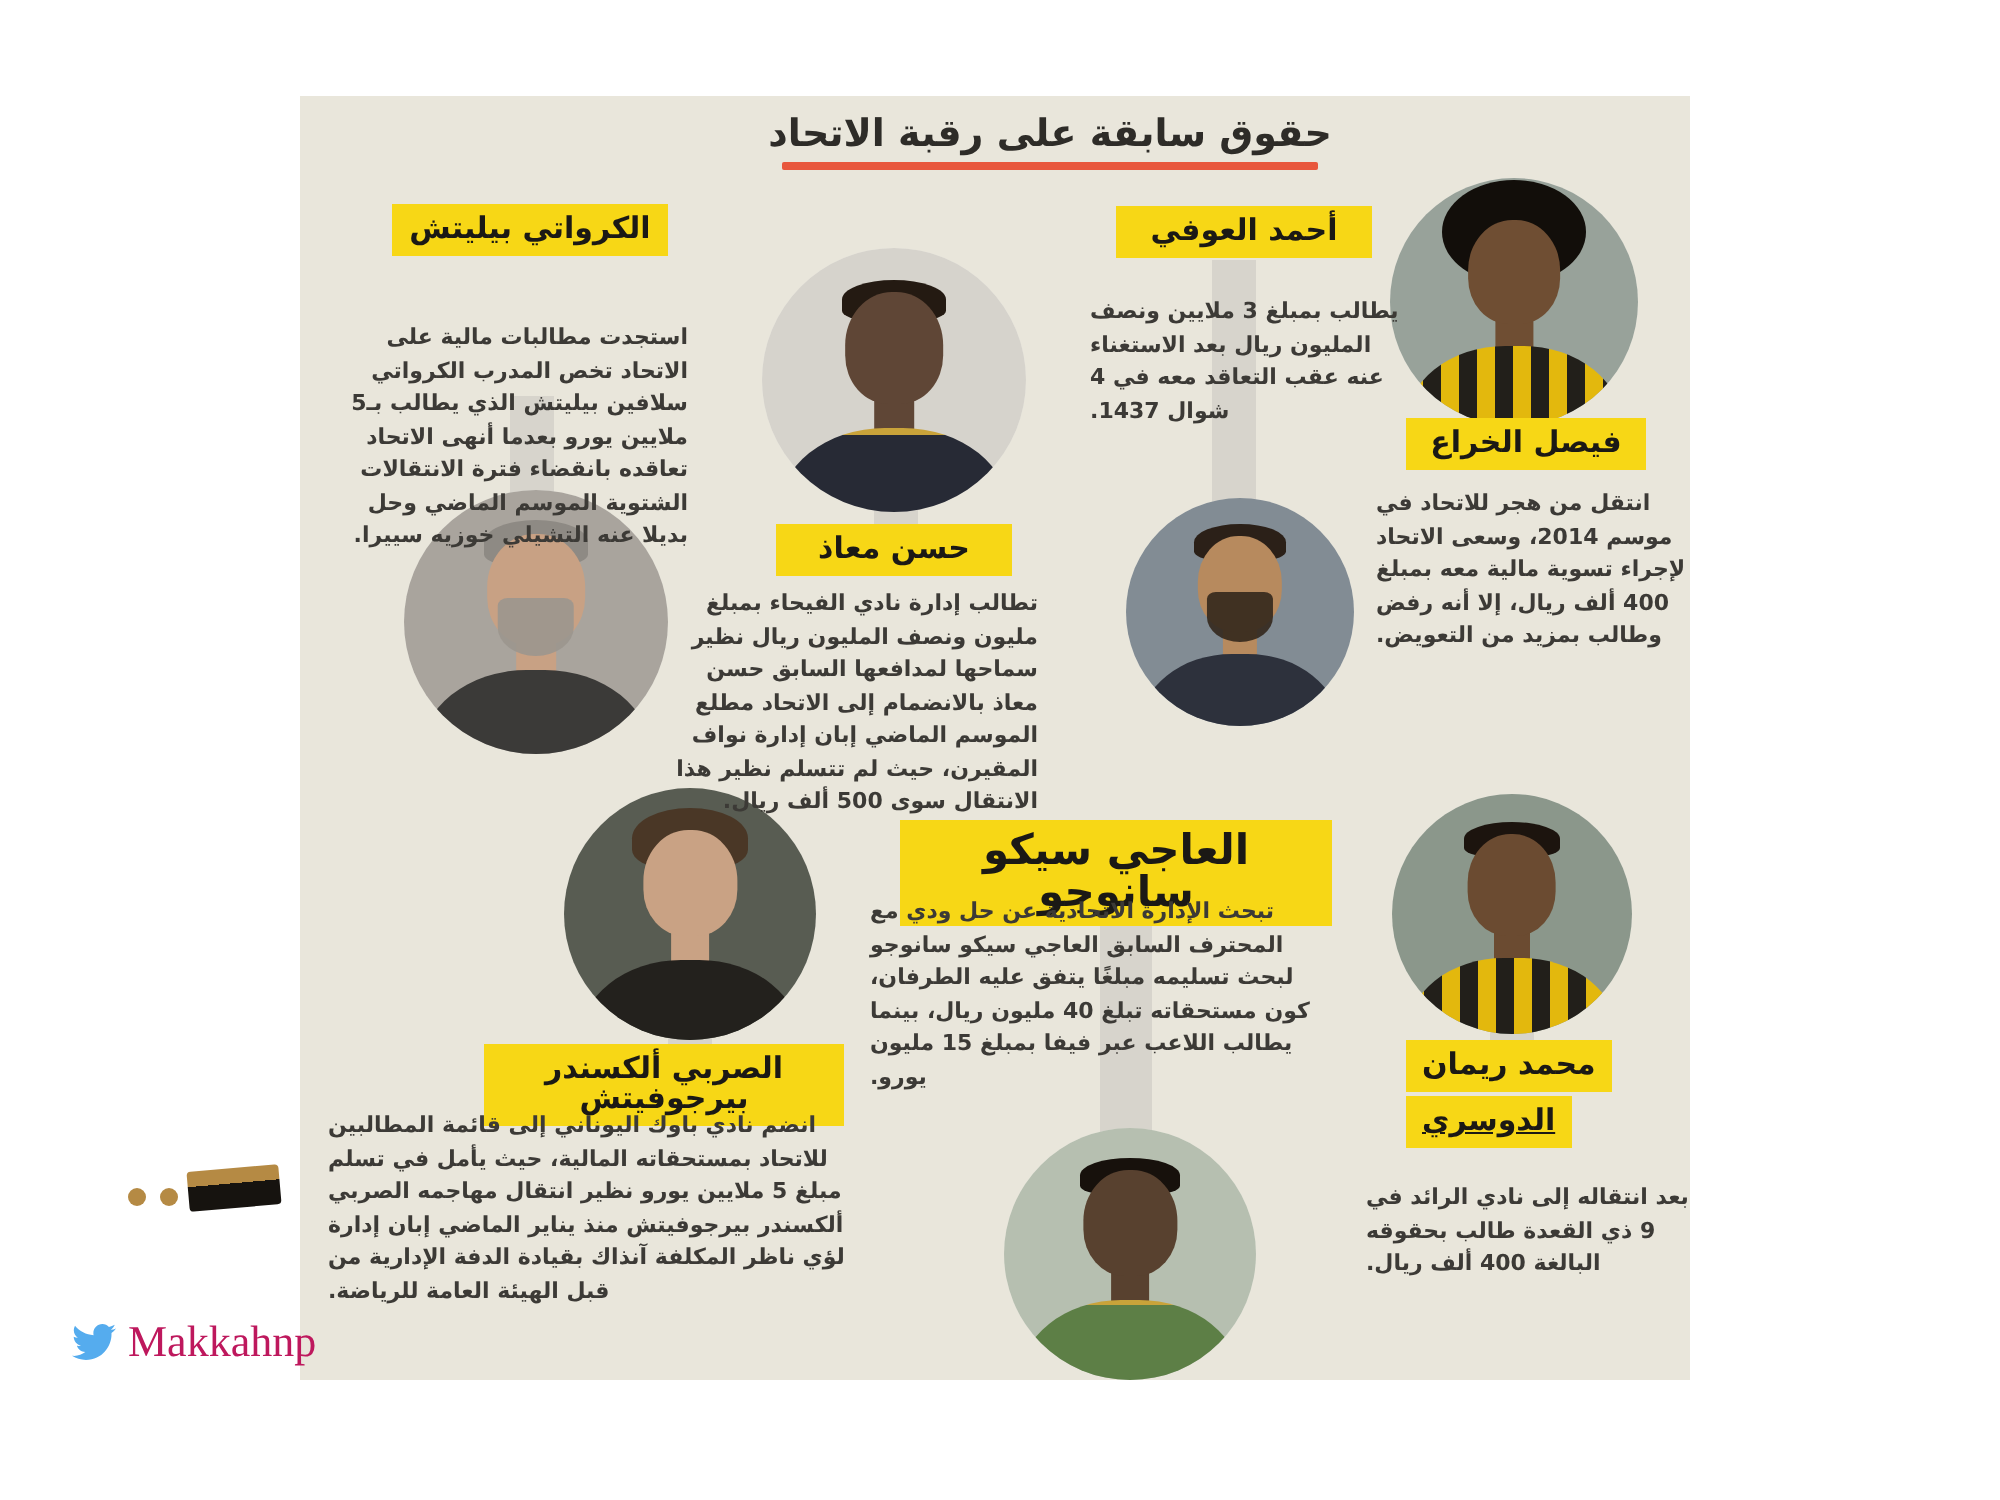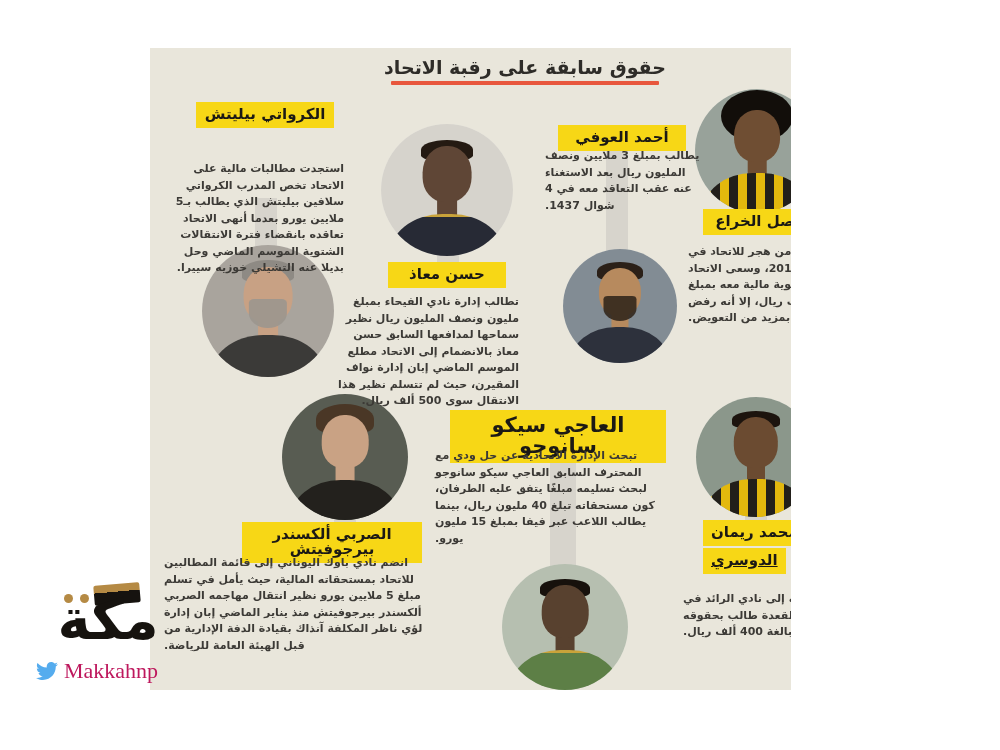--- a/index.html
+++ b/index.html
@@ -1,17 +1,17 @@
 <!DOCTYPE html>
 <html style="--accent-yellow: #f7d716; --underline-red: #e8573d; --panel-beige: #e9e6db; --ribbon-gray: #d7d4cc; --text-dark: #3c3a36; --logo-gold: #b58a44; --twitter-blue: #55acee; --ittihad-yellow: #e3b80d; --ittihad-black: #221f1a;"><head>
 <meta charset="utf-8">
 <style>
   html,body{margin:0;padding:0;}
   body{width:1000px;height:750px;background:#ffffff;font-family:"DejaVu Sans",sans-serif;}
-  .page{position:relative;width:791px;height:750px;background:#ffffff;overflow:hidden;}
+  .page{position:relative;width:1000px;height:750px;background:#ffffff;overflow:hidden;}
 
   .panel{position:absolute;left:150px;top:48px;width:695px;height:642px;
          background:var(--panel-beige,#e9e6db);}
 
   
   .title-block{position:absolute;left:225px;top:8px;width:300px;text-align:center;z-index:4;}
   .title-block h1{margin:0;font-size:19px;font-weight:bold;color:#2e2c28;direction:rtl;}
   .title-underline{margin:3px auto 0;width:268px;height:4px;background:var(--underline-red,#e8573d);border-radius:1px;}
 
   
@@ -70,21 +70,21 @@
   .bn-bilic{left:46px;top:54px;width:138px;}
   .tx-bilic{left:10px;top:90px;width:184px;margin-top:23px;}
   .rb-bilic{left:105px;top:150px;width:22px;height:112px;}
   .ph-bilic{left:52px;top:197px;width:132px;height:132px;}
 
   .ph-muadh{left:231px;top:76px;width:132px;height:132px;}
   .rb-muadh{left:287px;top:160px;width:22px;height:62px;}
   .bn-muadh{left:238px;top:214px;width:118px;}
   .tx-muadh{left:183px;top:246px;width:186px;}
 
-  .bn-awfi{left:408px;top:77px;width:128px;}
+  .bn-awfi{left:408px;top:55px;width:128px;}
   .rb-awfi{left:456px;top:82px;width:22px;height:132px;}
   .tx-awfi{left:395px;top:100px;width:155px;}
   .ph-awfi{left:413px;top:201px;width:114px;height:114px;}
 
   .ph-faisal{left:545px;top:41px;width:124px;height:124px;}
   .rb-faisal{left:596px;top:140px;width:22px;height:32px;}
   .bn-faisal{left:553px;top:161px;width:120px;}
   .tx-faisal{left:538px;top:196px;width:164px;}
 
   .bn-sanogo{left:300px;top:362px;width:216px;font-size:21px;}
@@ -219,21 +219,20 @@
       <div class="banner bn-dosari2">الدوسري</div>
       <p class="body-text al-c tx-dosari">بعد انتقاله إلى نادي الرائد في 9 ذي القعدة طالب بحقوقه البالغة 400 ألف ريال.</p>
     </section>
 
   </div>
 
   <div class="logo">
     <div class="logo-dot dot1"></div>
     <div class="logo-dot dot2"></div>
     <div class="logo-kaaba"></div>
-    <div class="logo-arabic">مكة</div>
     <div class="logo-social">
       <svg width="22" height="22" viewBox="0 0 24 24" fill="#55acee" aria-hidden="true">
         <path d="M23.954 4.569c-.885.389-1.83.654-2.825.775 1.014-.611 1.794-1.574 2.163-2.723-.951.555-2.005.959-3.127 1.184-.896-.959-2.173-1.559-3.591-1.559-2.717 0-4.92 2.203-4.92 4.917 0 .39.045.765.127 1.124C7.691 8.094 4.066 6.13 1.64 3.161c-.427.722-.666 1.561-.666 2.475 0 1.71.87 3.213 2.188 4.096-.807-.026-1.566-.248-2.228-.616v.061c0 2.385 1.693 4.374 3.946 4.827-.413.111-.849.171-1.296.171-.314 0-.615-.03-.916-.086.631 1.953 2.445 3.377 4.604 3.417-1.68 1.319-3.809 2.105-6.102 2.105-.39 0-.779-.023-1.17-.067 2.189 1.394 4.768 2.209 7.557 2.209 9.054 0 13.999-7.496 13.999-13.986 0-.209 0-.42-.015-.63.961-.689 1.8-1.56 2.46-2.548l-.047-.02z"></path>
       </svg>
       <span class="logo-handle">Makkahnp</span>
     </div>
   </div>
 </div>
 
 </body></html>

